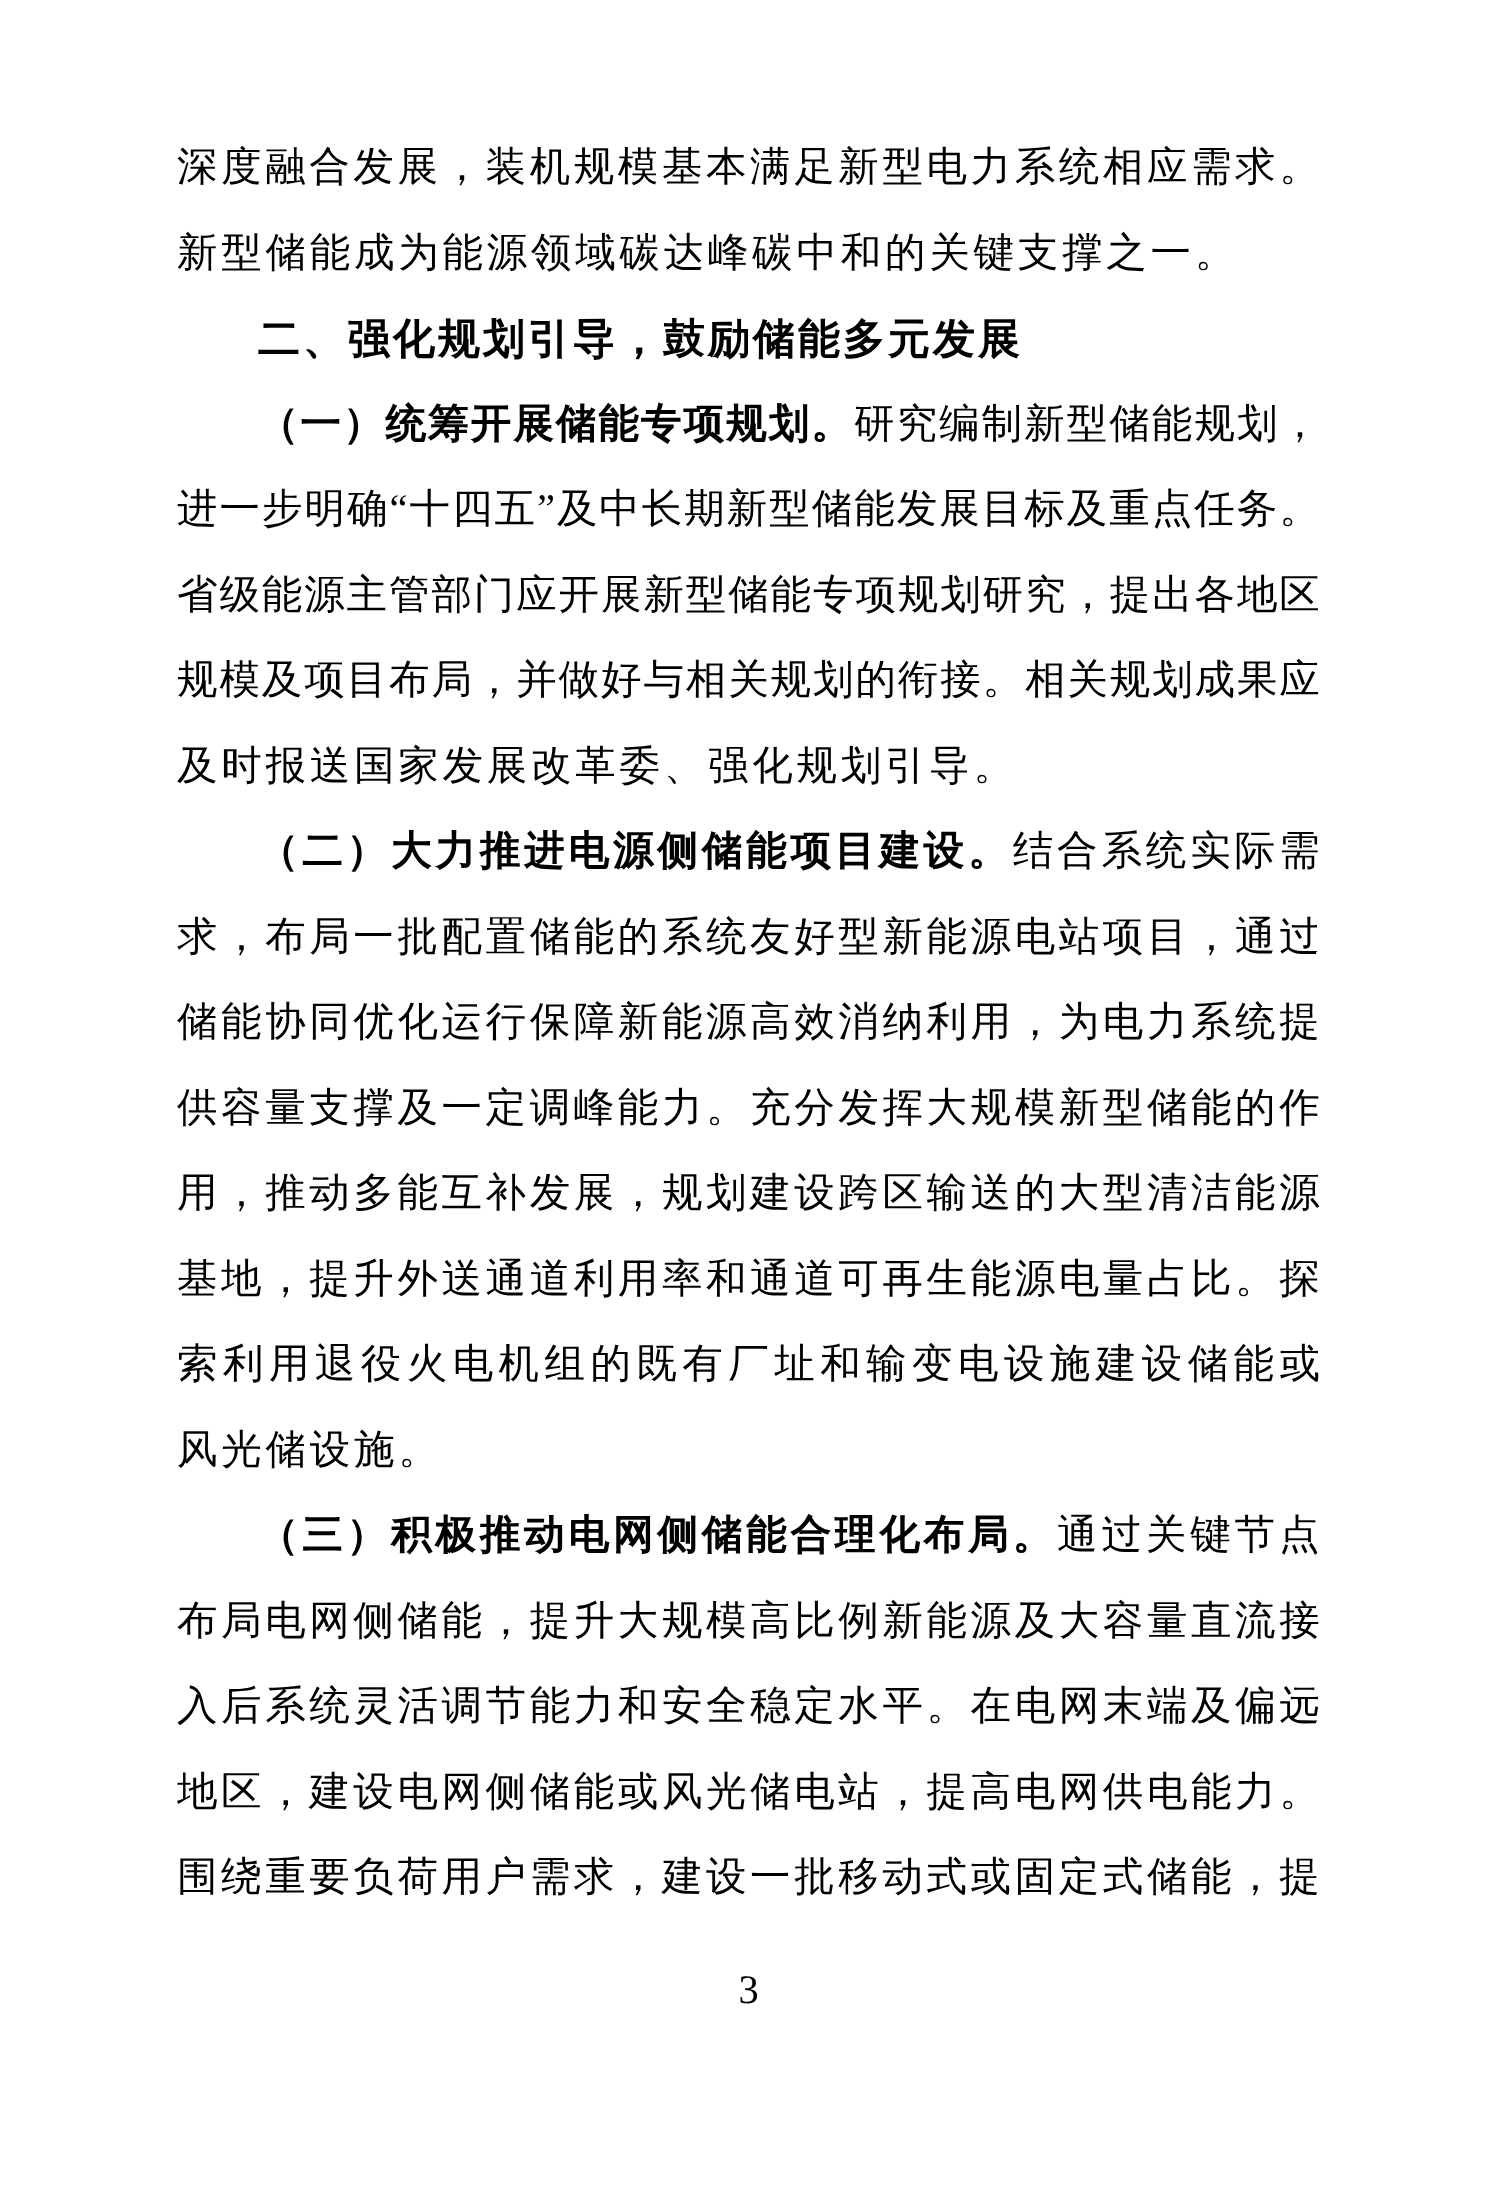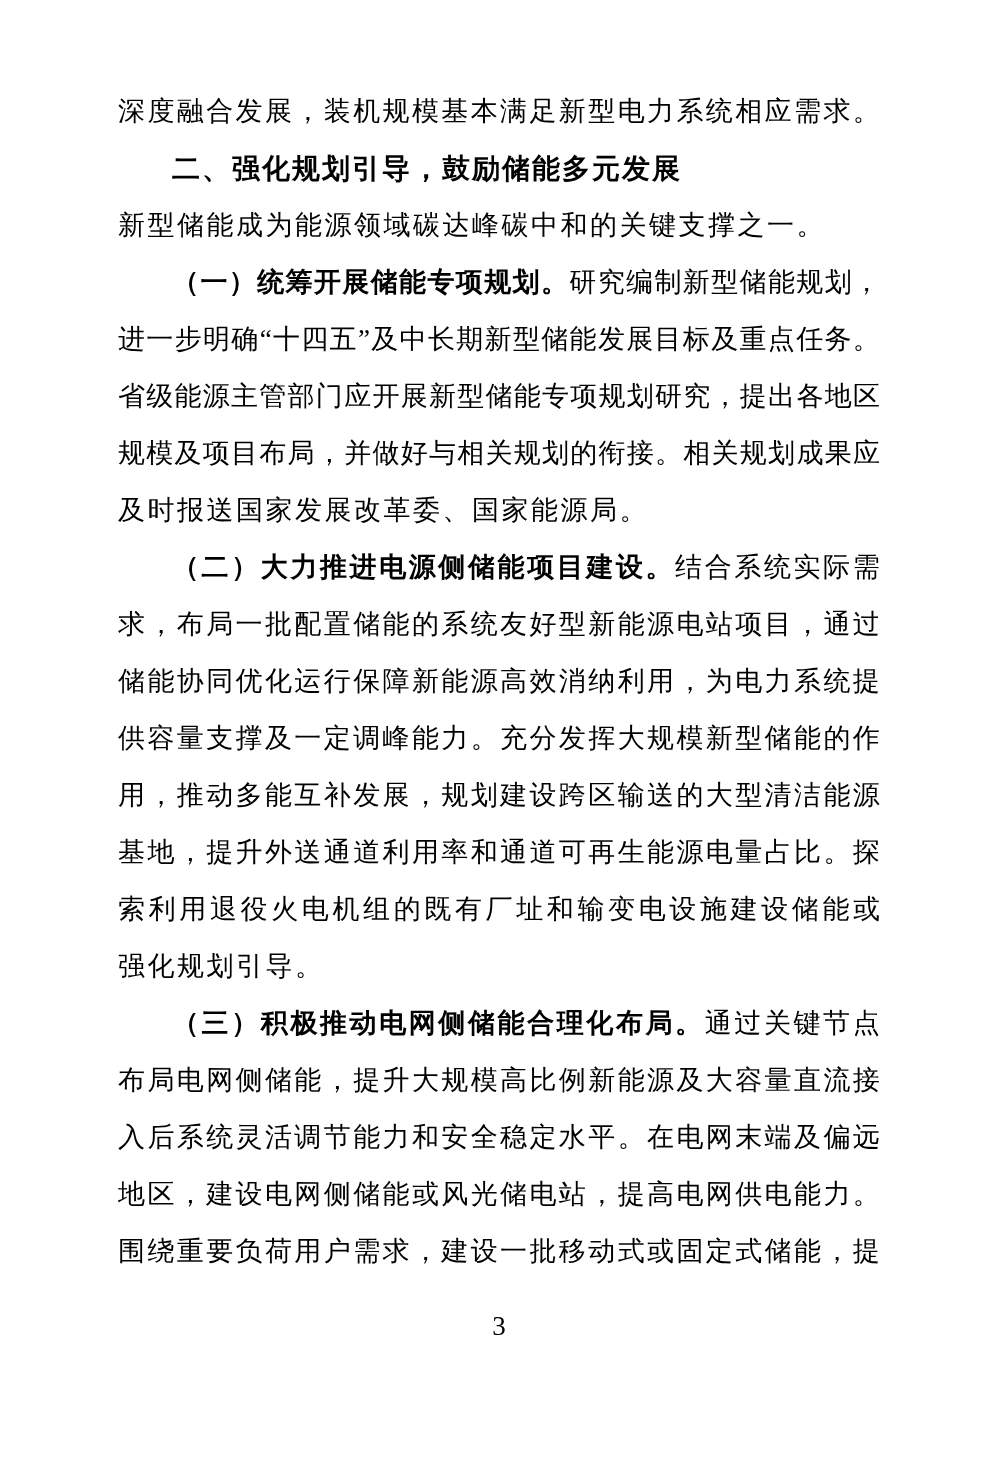--- a/index.html
+++ b/index.html
@@ -84,22 +84,22 @@
         <span>电</span>
         <span>力</span>
         <span>系</span>
         <span>统</span>
         <span>相</span>
         <span>应</span>
         <span>需</span>
         <span>求</span>
         <span>。</span>
       </div>
+      <div class="line"><span>新型储能成为能源领域碳达峰碳中和的关键支撑之一。</span></div>
       <div class="line indent heading"><span class="b">二、强化规划引导，鼓励储能多元发展</span></div>
-      <div class="line"><span>新型储能成为能源领域碳达峰碳中和的关键支撑之一。</span></div>
       <div class="line justify indent">
         <span class="b">（</span>
         <span class="b">一</span>
         <span class="b">）</span>
         <span class="b">统</span>
         <span class="b">筹</span>
         <span class="b">开</span>
         <span class="b">展</span>
         <span class="b">储</span>
         <span class="b">能</span>
@@ -201,21 +201,21 @@
         <span>接</span>
         <span>。</span>
         <span>相</span>
         <span>关</span>
         <span>规</span>
         <span>划</span>
         <span>成</span>
         <span>果</span>
         <span>应</span>
       </div>
-      <div class="line"><span>及时报送国家发展改革委、国家能源局。</span></div>
+      <div class="line"><span>及时报送国家发展改革委、强化规划引导。</span></div>
       <div class="line justify indent">
         <span class="b">（</span>
         <span class="b">二</span>
         <span class="b">）</span>
         <span class="b">大</span>
         <span class="b">力</span>
         <span class="b">推</span>
         <span class="b">进</span>
         <span class="b">电</span>
         <span class="b">源</span>
@@ -395,21 +395,21 @@
         <span>变</span>
         <span>电</span>
         <span>设</span>
         <span>施</span>
         <span>建</span>
         <span>设</span>
         <span>储</span>
         <span>能</span>
         <span>或</span>
       </div>
-      <div class="line"><span>强化规划引导。</span></div>
+      <div class="line"><span>风光储设施。</span></div>
       <div class="line justify indent">
         <span class="b">（</span>
         <span class="b">三</span>
         <span class="b">）</span>
         <span class="b">积</span>
         <span class="b">极</span>
         <span class="b">推</span>
         <span class="b">动</span>
         <span class="b">电</span>
         <span class="b">网</span>

